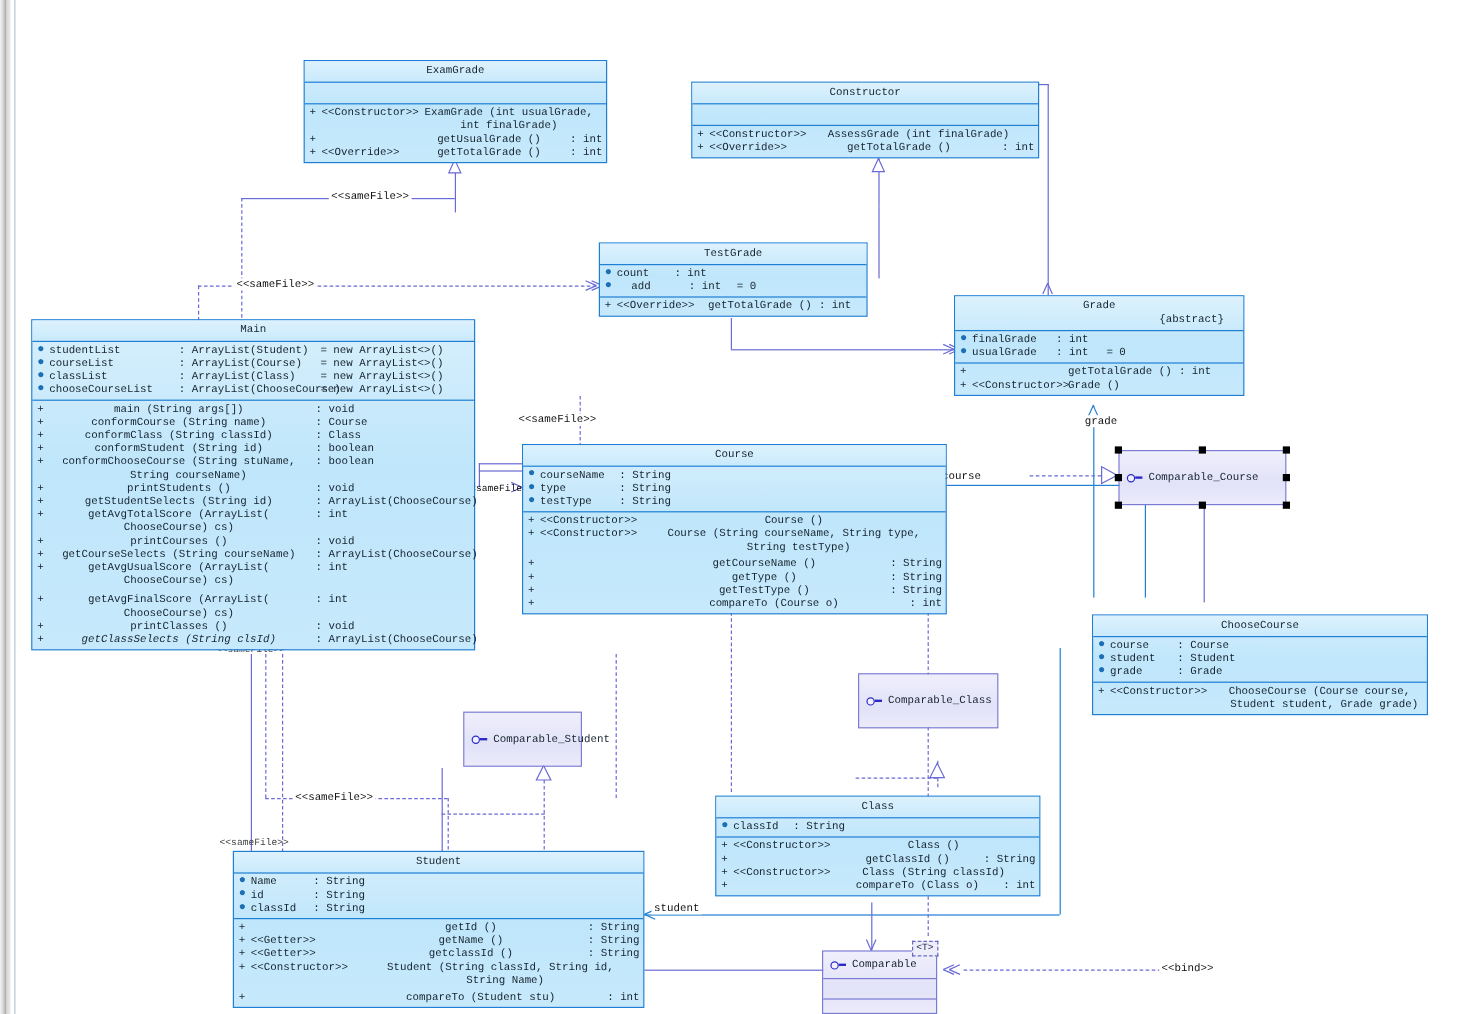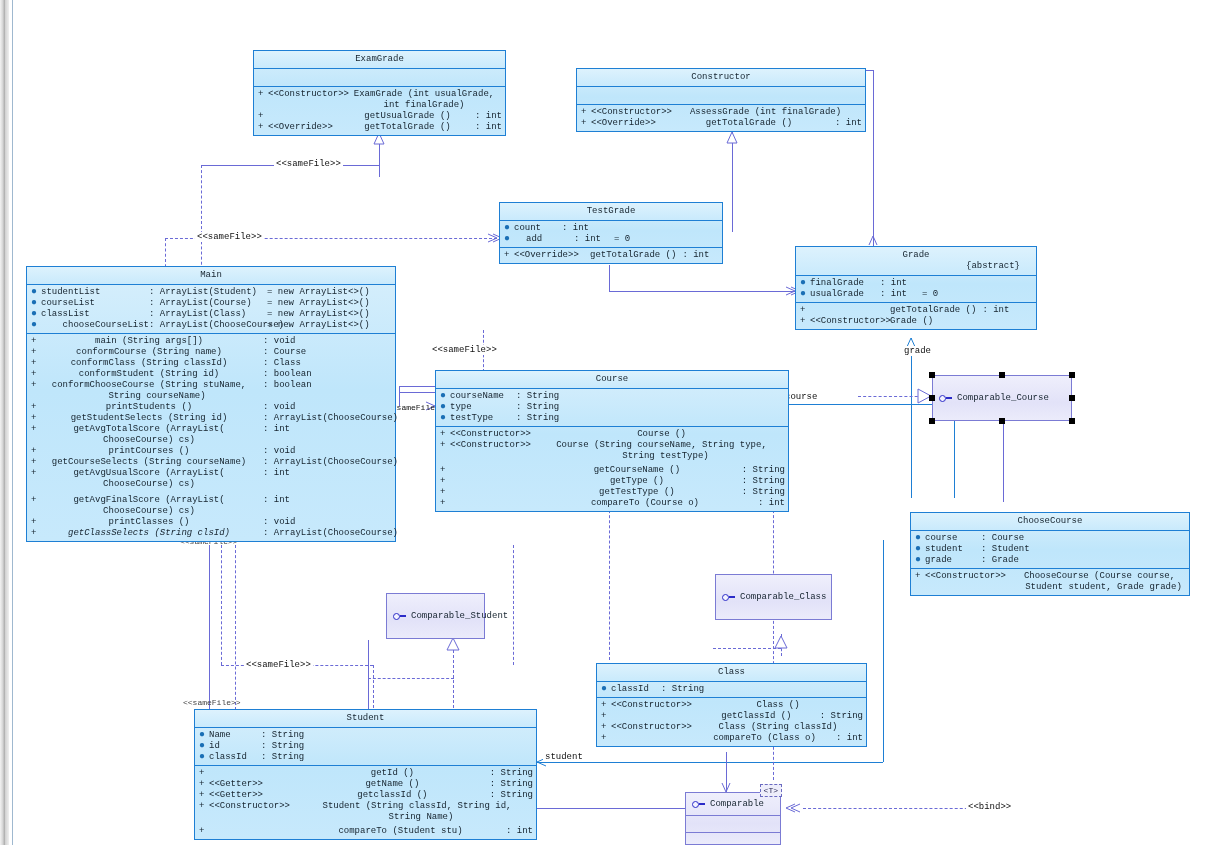--- a/index.html
+++ b/index.html
@@ -464,21 +464,21 @@
           <span class="fdef">= new ArrayList&lt;&gt;()</span>
         </div>
         <div class="row">
           <span class="vis dot-pub">●</span>
           <span class="fname" style="width:108px;">classList</span>
           <span class="ftype" style="width:118px;">: ArrayList(Class)</span>
           <span class="fdef">= new ArrayList&lt;&gt;()</span>
         </div>
         <div class="row">
           <span class="vis dot-pub">●</span>
-          <span class="fname" style="width:108px;text-align:right;">chooseCourseList</span>
+          <span class="fname" style="width:108px;">chooseCourseList</span>
           <span class="ftype" style="width:118px;">: ArrayList(ChooseCourse)</span>
           <span class="fdef">= new ArrayList&lt;&gt;()</span>
         </div>
       </div>
       <div class="compartment">
         <div class="row">
           <span class="vis">+</span>
           <span class="sig" style="width:216px; flex:0 0 216px;">main (String args[])</span>
           <span class="ret">: void</span>
         </div>
@@ -770,21 +770,21 @@
     <div class="selhandle" style="left:986px; top:418px;"></div>
     <div class="selhandle" style="left:1056px; top:418px;"></div>
 
     <div class="iface" style="left:373px; top:593px; width:99px; height:46px;">
       <div class="ilabel">
         <span class="lolli"></span>
         <span>Comparable_Student</span>
       </div>
     </div>
 
-    <div class="iface" style="left:702px; top:574px; width:117px; height:46px;">
+    <div class="iface" style="left:702px; top:561px; width:117px; height:46px;">
       <div class="ilabel">
         <span class="lolli"></span>
         <span>Comparable_Class</span>
       </div>
     </div>
 
     <div class="iface" style="left:672px; top:792px; width:96px; height:53px;">
       <div class="ilabel topline">
         <span class="lolli"></span>
         <span>Comparable</span>

